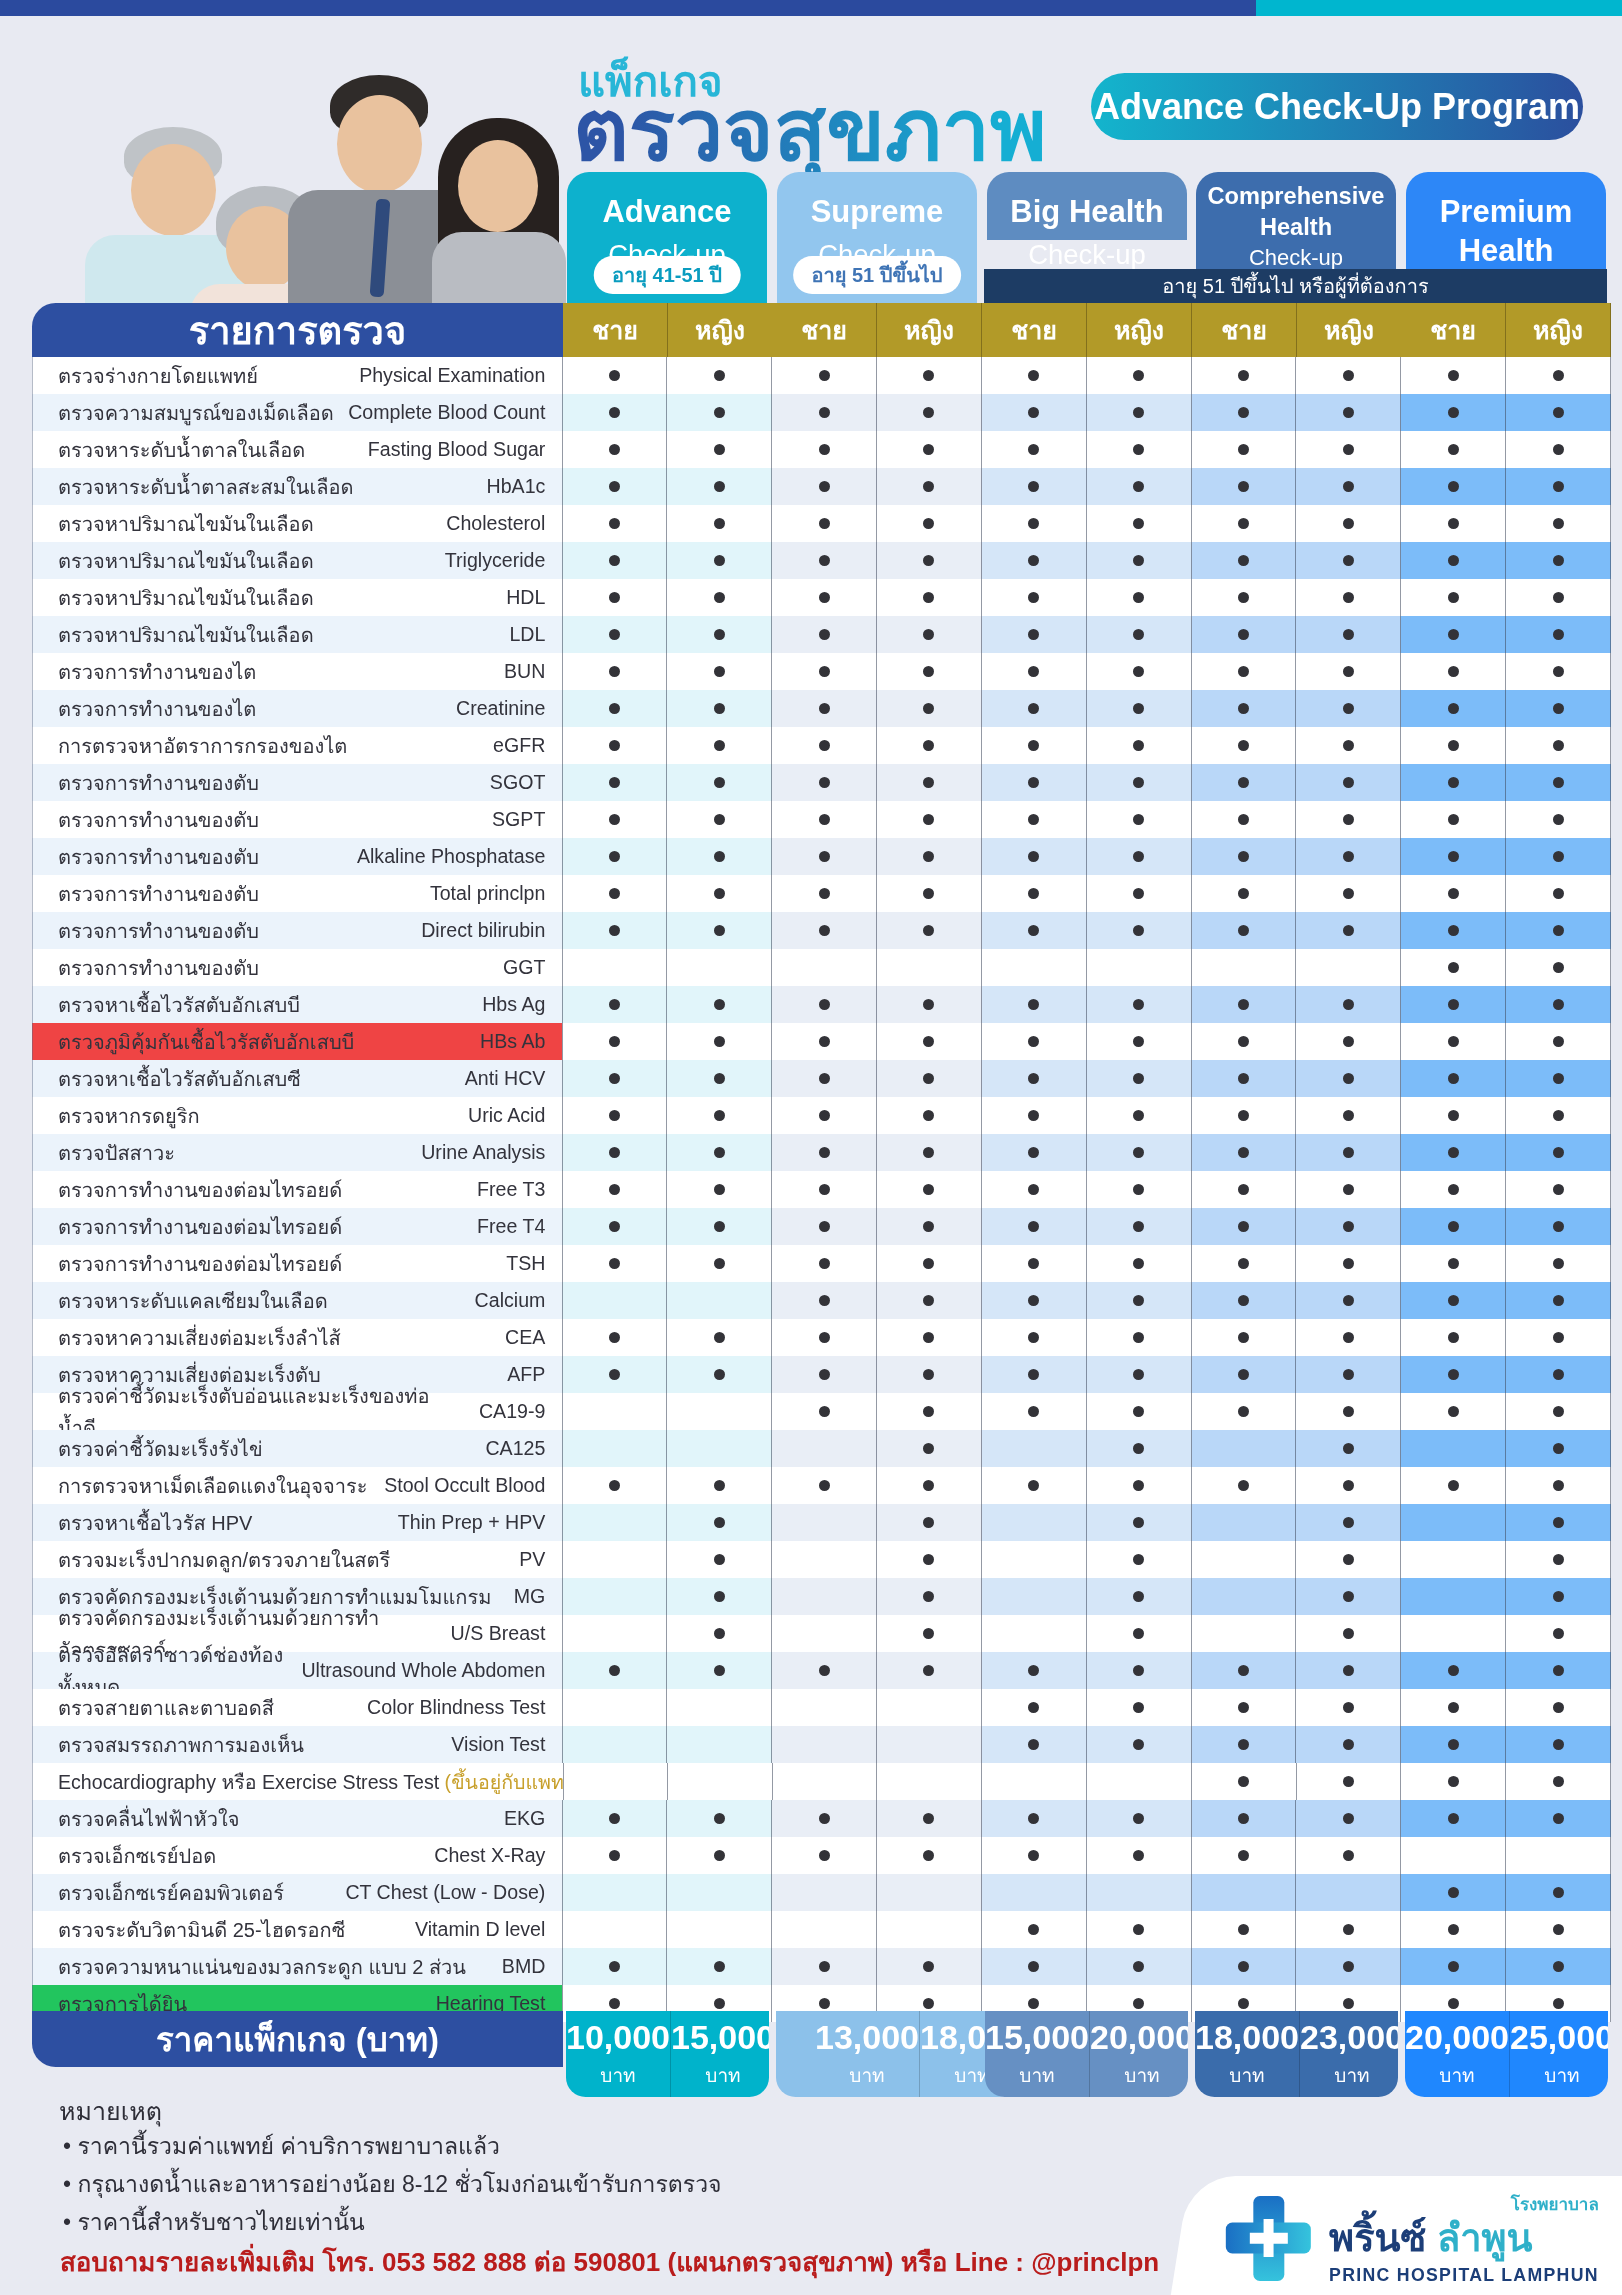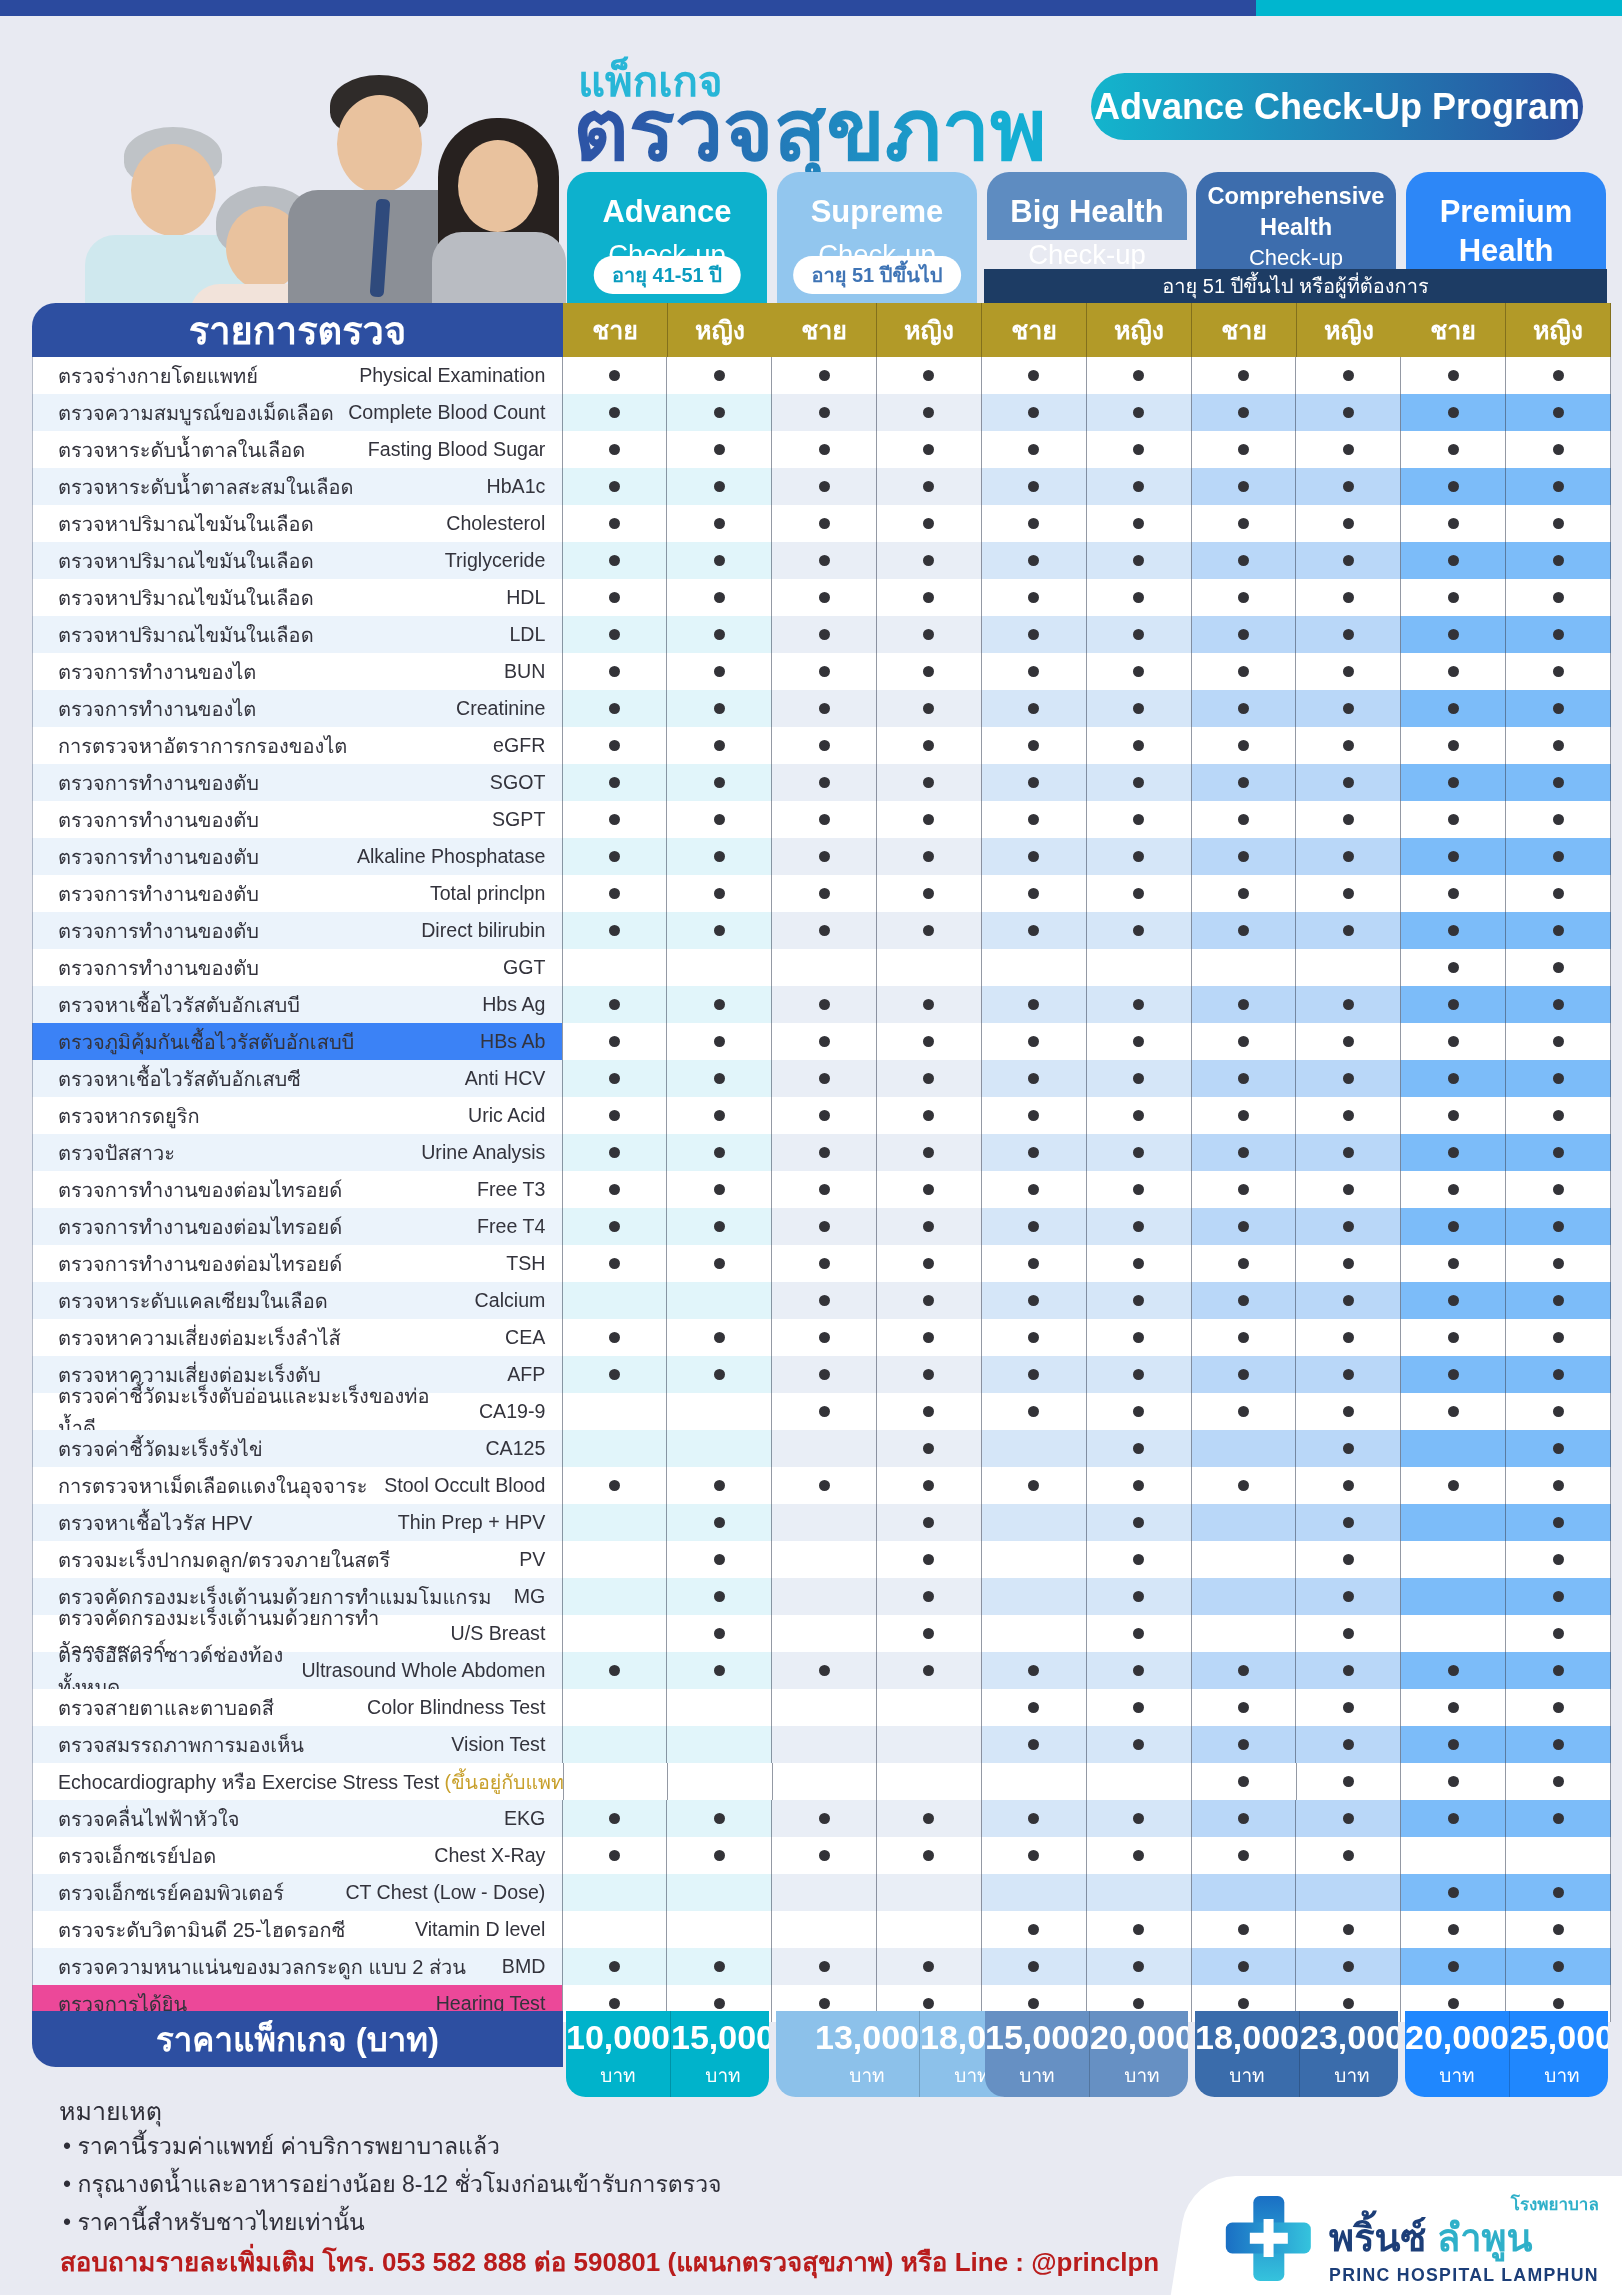--- a/index.html
+++ b/index.html
@@ -790,21 +790,21 @@
           <div class="dot"></div>
         </div>
         <div class="cell" style="background: rgb(124, 188, 249);">
           <div class="dot"></div>
         </div>
         <div class="cell" style="background: rgb(124, 188, 249);">
           <div class="dot"></div>
         </div>
       </div>
       <div class="row">
-        <div class="label" style="background: #3b82f6;">
+        <div class="label" style="background: #ef4444;">
           <div class="thai">ตรวจภูมิคุ้มกันเชื้อไวรัสตับอักเสบบี</div>
           <div class="eng">HBs Ab</div>
         </div>
         <div class="cell first" style="background: rgb(255, 255, 255);">
           <div class="dot"></div>
         </div>
         <div class="cell" style="background: rgb(255, 255, 255);">
           <div class="dot"></div>
         </div>
         <div class="cell" style="background: rgb(255, 255, 255);">
@@ -1610,21 +1610,21 @@
           <div class="dot"></div>
         </div>
         <div class="cell" style="background: rgb(124, 188, 249);">
           <div class="dot"></div>
         </div>
         <div class="cell" style="background: rgb(124, 188, 249);">
           <div class="dot"></div>
         </div>
       </div>
       <div class="row">
-        <div class="label" style="background: #ec4899;">
+        <div class="label" style="background: #22c55e;">
           <div class="thai">ตรวจการได้ยิน</div>
           <div class="eng">Hearing Test</div>
         </div>
         <div class="cell first" style="background: rgb(255, 255, 255);">
           <div class="dot"></div>
         </div>
         <div class="cell" style="background: rgb(255, 255, 255);">
           <div class="dot"></div>
         </div>
         <div class="cell" style="background: rgb(255, 255, 255);">

